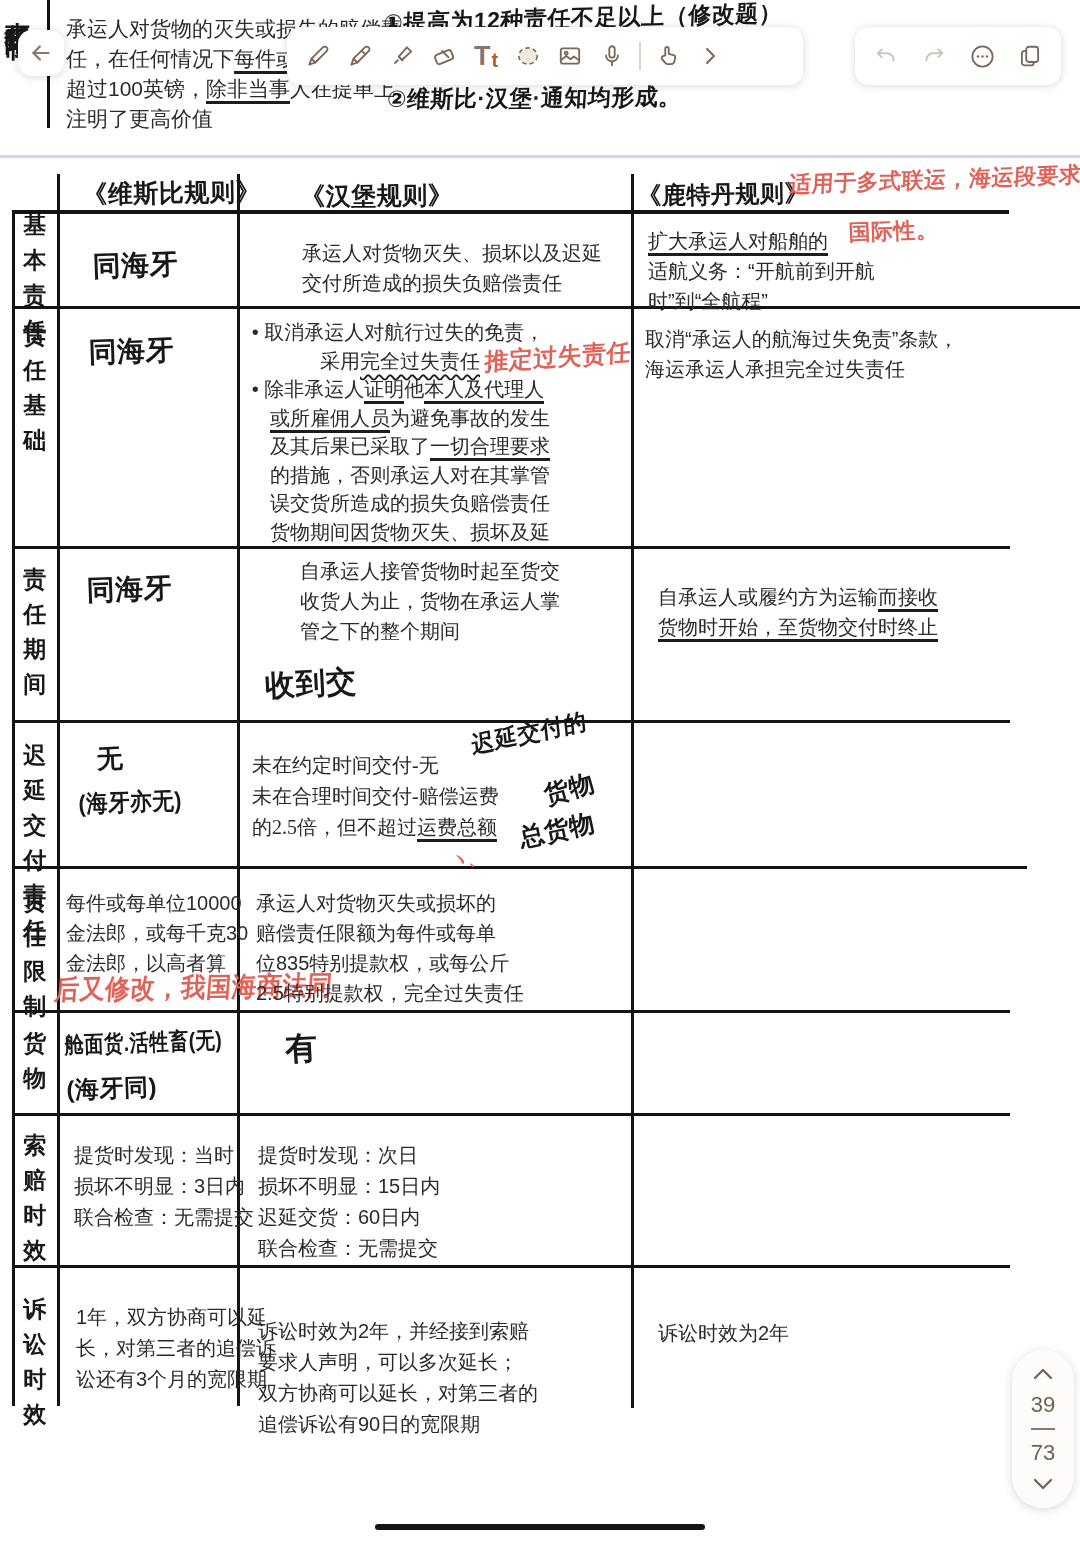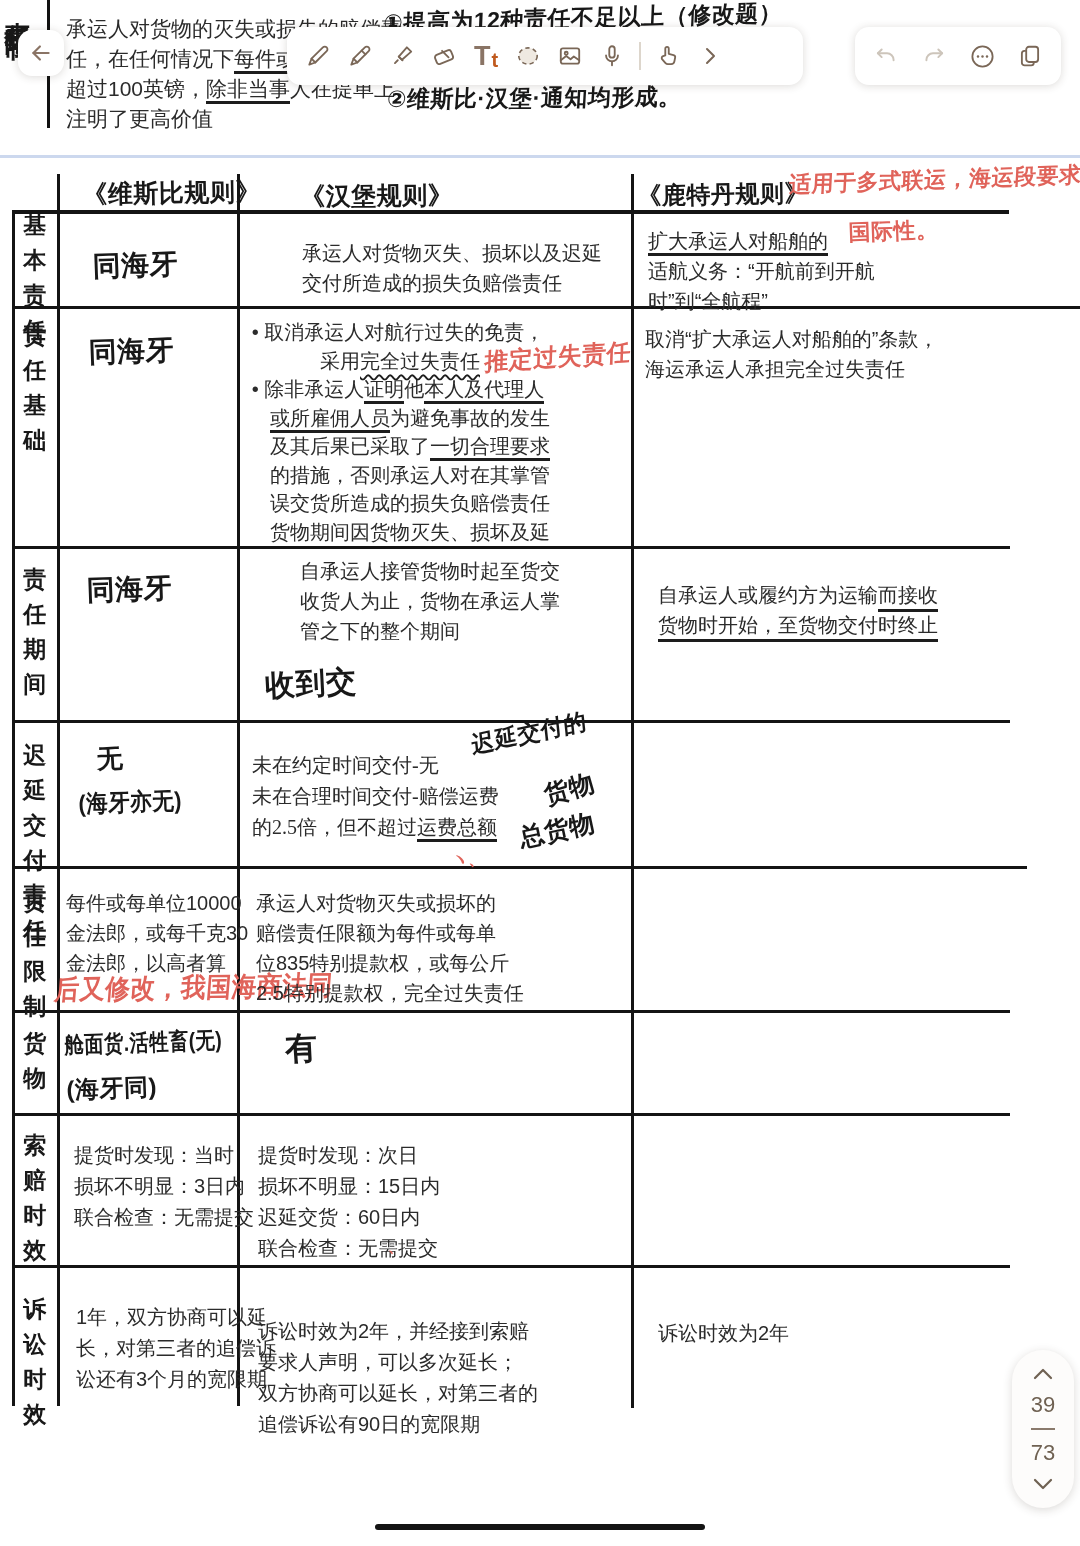--- a/index.html
+++ b/index.html
@@ -225,32 +225,32 @@
       <div class="tl ind"><span>采用</span><span class="u-wavy">完全过失责任</span><span>，</span></div>
       <div class="tl"><span>•  除非承运人</span><span class="u-solid">证明</span><span>他</span><span class="u-solid">本人及代理人</span></div>
       <div class="tl ind"><span class="u-solid">或所雇佣人员</span><span>为避免事故的发生</span></div>
       <div class="tl ind"><span>及其后果已采取了</span><span class="u-solid">一切合理要求</span></div>
       <div class="tl ind"><span>的措施，否则承运人对在其掌管</span></div>
       <div class="tl ind"><span>误交货所造成的损失负赔偿责任</span></div>
       <div class="tl ind"><span>货物期间因货物灭失、损坏及延</span></div>
     </div>
   <div class="hw hw-red" style="left:485px;top:346px;font-size:24px;transform:rotate(-4deg) skewX(-6deg);">推定过失责任</div>
   <div class="cell" style="left:645px;top:324px;">
-      <div class="tl"><span>取消“扩大承运人对船舶的”条款，</span></div>
+      <div class="tl"><span>取消“承运人的航海过失免责”条款，</span></div>
       <div class="tl"><span>海运承运人承担完全过失责任</span></div>
     </div>
 
   <div class="hw" style="left:86px;top:572px;font-size:28px;transform:rotate(-2deg);">同海牙</div>
   <div class="cell" style="left:300px;top:556px;">
       <div class="tl"><span>自承运人接管货物时起至货交</span></div>
       <div class="tl"><span>收货人为止，货物在承运人掌</span></div>
       <div class="tl"><span>管之下的整个期间</span></div>
     </div>
   <div class="hw" style="left:264px;top:666px;font-size:30px;transform:rotate(-3deg);">收到交</div>
-  <div class="cell" style="left:658px;top:582px;font-family:Liberation Mono, monospace;">
+  <div class="cell" style="left:658px;top:582px;">
       <div class="tl"><span>自承运人或履约方为运输</span><span class="u-solid">而接收</span></div>
       <div class="tl"><span class="u-solid">货物时开始，至货物交付时终止</span></div>
     </div>
 
   <div class="hw" style="left:96px;top:742px;font-size:26px;transform:rotate(-3deg);">无</div>
   <div class="hw" style="left:78px;top:788px;font-size:24px;transform:rotate(-2deg) scaleX(.9);">(海牙亦无)</div>
   <div class="cell lh31" style="left:252px;top:750px;font-family:Liberation Serif, serif;">
       <div class="tl"><span>未在约定时间交付-无</span></div>
       <div class="tl"><span>未在合理时间交付-赔偿运费</span></div>
       <div class="tl"><span>的2.5倍，但不超过</span><span class="u-solid">运费总额</span></div>

